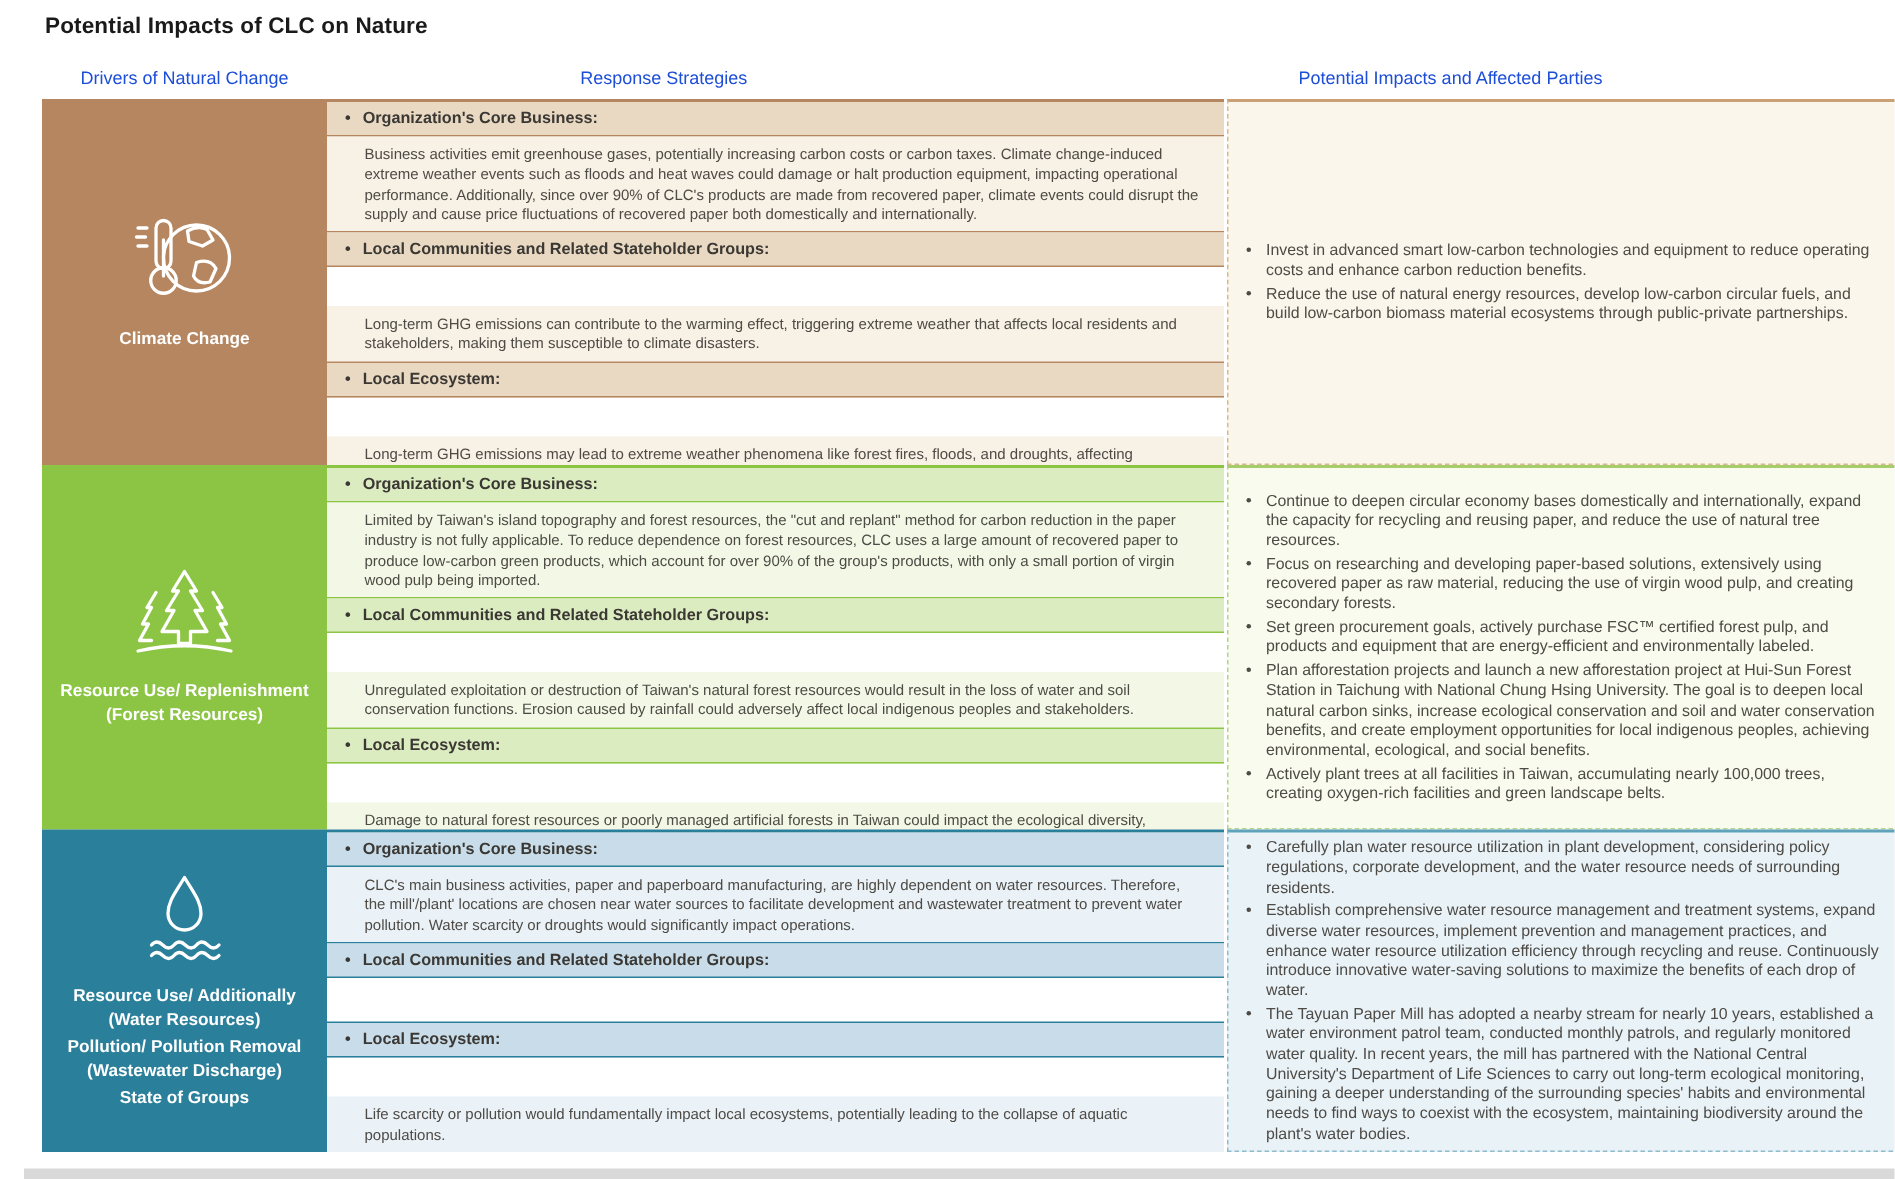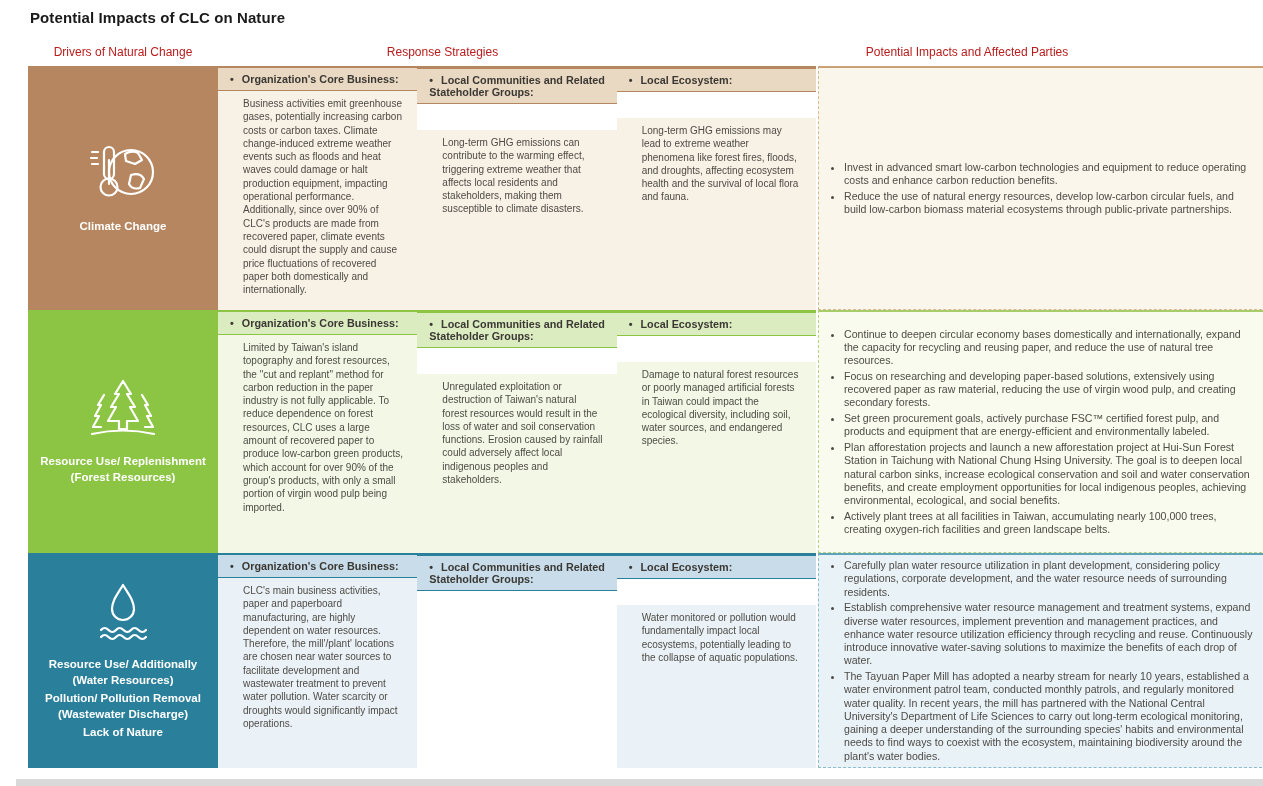--- a/index.html
+++ b/index.html
@@ -1,35 +1,35 @@
 <!DOCTYPE html>
 <html><head>
 <meta charset="utf-8">
 <style>
   * { margin:0; padding:0; box-sizing:border-box; }
   html,body { background:#ffffff; }
   body { font-family:"Liberation Sans", sans-serif; }
   .page { position:relative; width:1263px; height:786px; background:#fff; overflow:hidden;margin-left:16px; }
   .title { margin:9px 0 0 14px; font-size:15px; font-weight:bold; color:#1a1a1a; letter-spacing:.1px; }
   .col-headers { display:flex; margin:19px 12px 7px 12px; }
-  .col-h { font-size:12px; color:#b91c1c; text-align:center; }
+  .col-h { font-size:12px; color:#1d4ed8; text-align:center; }
   .col-h.h1 { width:190px; }
   .col-h.h2 { width:600px; }
   .col-h.h3 { width:449px; }
   .table { margin:0 12px; }
   .row { display:flex; width:1239px; }
   .row.r0 { height:244px; }
   .row.r1 { height:243px; }
   .row.r2 { height:215px; }
   .driver { width:190px; flex:none; background:var(--accent); color:#fff;
             display:flex; flex-direction:column; align-items:center; justify-content:center;
             text-align:center; padding:18px 8px; }
   .driver-icon { width:78px; height:66px; margin-bottom:8px; }
   .driver-label { font-weight:bold; font-size:11.5px; line-height:1.35; margin-top:3px; max-width:172px; }
-  .impacts { width:598px; flex:none; display:flex; 
+  .impacts { width:598px; flex:none; display:flex; flex-direction:column;
              border-top:2px solid var(--accent); overflow:hidden; }
   .imp-section { display:flex; flex-direction:column; flex:1; }
   .imp-section + .imp-section { border-top:1px solid var(--accent);gap:26px; }
   .imp-heading { background:var(--heading-bg); border-bottom:1px solid var(--accent);
                  padding:5px 10px 5px 12px; font-weight:bold; font-size:10.8px; color:#3b3834; flex:none; }
   .imp-heading::before { content:"\2022"; margin-right:8px; }
   .imp-body { background:var(--body-bg); flex:1; padding:6px 14px 4px 25px;
               font-size:10px; color:#4e4b46; line-height:1.33; }
   .gap { width:2px; flex:none; background:#fff; }
   .responses { flex:1; background:var(--resp-bg); border:1px dashed var(--resp-border);
@@ -136,33 +136,33 @@
       <div class="driver">
         <span class="driver-icon">
           <svg viewBox="0 0 78 66" width="78" height="66">
             <path class="st" d="M39,5 C33,15 28,21 28,29 a11,11 0 0 0 22,0 C50,21 45,15 39,5 Z"></path>
             <path class="st" d="M17,50 q3.5,-4 7.5,0 t7.5,0 t7.5,0 t7.5,0 t7.5,0 t7.5,0"></path>
             <path class="st" d="M17,57 q3.5,-4 7.5,0 t7.5,0 t7.5,0 t7.5,0 t7.5,0 t7.5,0"></path>
           </svg>
         </span>
         <div class="driver-label">Resource Use/ Additionally (Water Resources)</div>
         <div class="driver-label">Pollution/ Pollution Removal (Wastewater Discharge)</div>
-        <div class="driver-label">Lack of Nature</div>
+        <div class="driver-label">State of Groups</div>
       </div>
       <div class="impacts">
         <div class="imp-section">
           <div class="imp-heading">Organization's Core Business:</div>
           <div class="imp-body">CLC's main business activities, paper and paperboard manufacturing, are highly dependent on water resources. Therefore, the mill'/plant' locations are chosen near water sources to facilitate development and wastewater treatment to prevent water pollution. Water scarcity or droughts would significantly impact operations.</div>
         </div>
         <div class="imp-section">
           <div class="imp-heading">Local Communities and Related Stateholder Groups:</div>
         </div>
         <div class="imp-section">
           <div class="imp-heading">Local Ecosystem:</div>
-          <div class="imp-body">Water monitored or pollution would fundamentally impact local ecosystems, potentially leading to the collapse of aquatic populations.</div>
+          <div class="imp-body">Life scarcity or pollution would fundamentally impact local ecosystems, potentially leading to the collapse of aquatic populations.</div>
         </div>
       </div>
       <div class="gap"></div>
       <div class="responses">
         <ul>
           <li>Carefully plan water resource utilization in plant development, considering policy regulations, corporate development, and the water resource needs of surrounding residents.</li>
           <li>Establish comprehensive water resource management and treatment systems, expand diverse water resources, implement prevention and management practices, and enhance water resource utilization efficiency through recycling and reuse. Continuously introduce innovative water-saving solutions to maximize the benefits of each drop of water.</li>
           <li>The Tayuan Paper Mill has adopted a nearby stream for nearly 10 years, established a water environment patrol team, conducted monthly patrols, and regularly monitored water quality. In recent years, the mill has partnered with the National Central University's Department of Life Sciences to carry out long-term ecological monitoring, gaining a deeper understanding of the surrounding species' habits and environmental needs to find ways to coexist with the ecosystem, maintaining biodiversity around the plant's water bodies.</li>
         </ul>
       </div>

